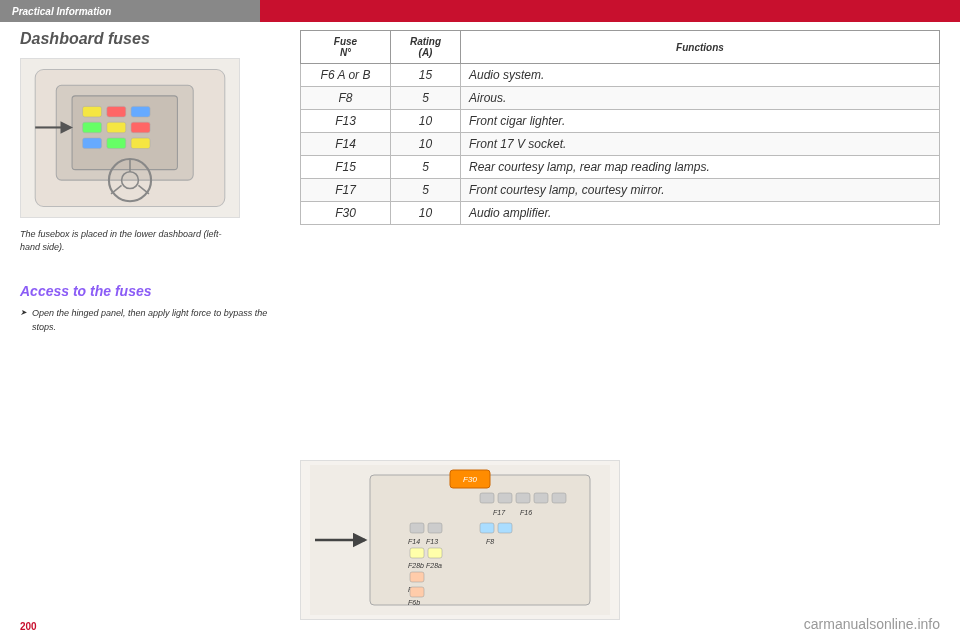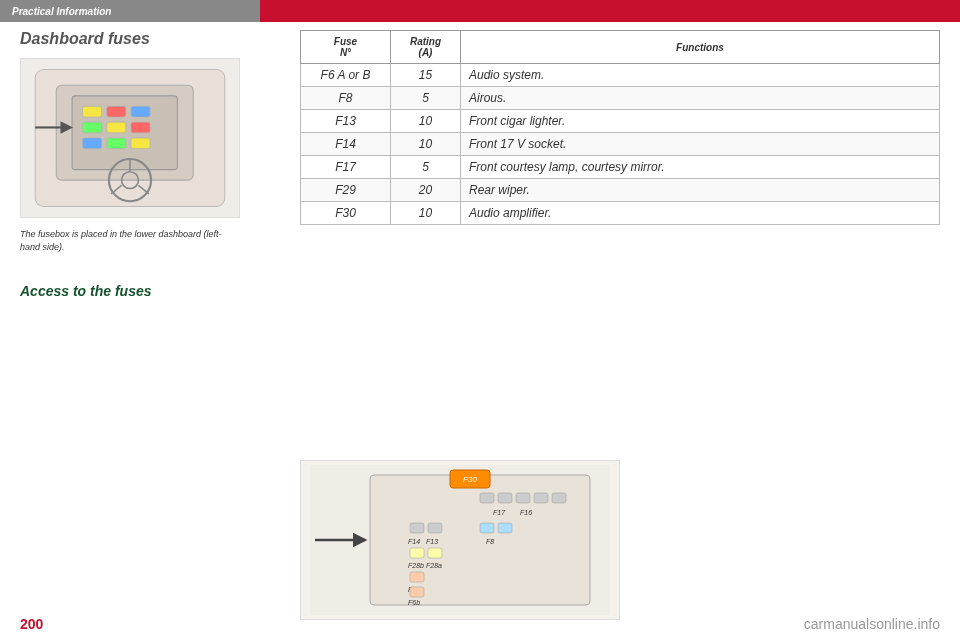--- a/index.html
+++ b/index.html
@@ -81,21 +81,21 @@
       color: #333;
       font-style: italic;
       line-height: 1.4;
       margin-bottom: 30px;
       width: 220px;
     }
 
     .access-title {
       font-size: 14px;
       font-weight: bold;
-      color: #14532d;
+      color: #8b5cf6;
       margin-bottom: 8px;
       font-style: italic;
     }
 
     .bullet-list {
       list-style: none;
       padding: 0;
     }
     .bullet-list li {
       font-size: 9px;
@@ -175,21 +175,21 @@
       align-items: center;
       justify-content: center;
       overflow: hidden;
     }
 
     
     .page-number {
       position: absolute;
       bottom: 8px;
       left: 20px;
-      font-size: 14px;
+      font-size: 10px;
       font-weight: bold;
       color: #c8102e;
       text-align: right;
     }
 
     
     .bottom-site {
       position: absolute;
       bottom: 8px;
       right: 20px;
@@ -240,20 +240,23 @@
       <circle cx="100" cy="115" r="8" fill="none" stroke="#888" stroke-width="1.5"></circle>
       <line x1="100" y1="107" x2="100" y2="95" stroke="#888" stroke-width="1.5"></line>
       <line x1="92" y1="120" x2="82" y2="128" stroke="#888" stroke-width="1.5"></line>
       <line x1="108" y1="120" x2="118" y2="128" stroke="#888" stroke-width="1.5"></line>
     </svg>
   </div>
 
   <div class="caption-text">The fusebox is placed in the lower dashboard (left-hand side).</div>
 
   <div class="access-title">Access to the fuses</div>
+  <ul class="bullet-list">
+    <li>Open the hinged panel, then apply light force to bypass the stops.</li>
+  </ul>
 </div>
 
 <div class="right-col">
   <table class="fuse-table">
     <thead>
       <tr>
         <th class="th-fuse">Fuse<br>N°</th>
         <th class="th-rating">Rating<br>(A)</th>
         <th>Functions</th>
       </tr>
@@ -273,28 +276,28 @@
           <td>F13</td>
           <td>10</td>
           <td>Front cigar lighter.</td>
         </tr>
         <tr>
           <td>F14</td>
           <td>10</td>
           <td>Front 17 V socket.</td>
         </tr>
         <tr>
+          <td>F15</td>
+          <td>5</td>
+          <td>Rear courtesy lamp, rear map reading lamps.</td>
+        </tr>
+        <tr>
           <td>F17</td>
           <td>5</td>
           <td>Front courtesy lamp, courtesy mirror.</td>
-        </tr>
-        <tr>
-          <td>F29</td>
-          <td>20</td>
-          <td>Rear wiper.</td>
         </tr>
         <tr>
           <td>F30</td>
           <td>10</td>
           <td>Audio amplifier.</td>
         </tr>
       </tbody>
   </table>
 </div>
 

